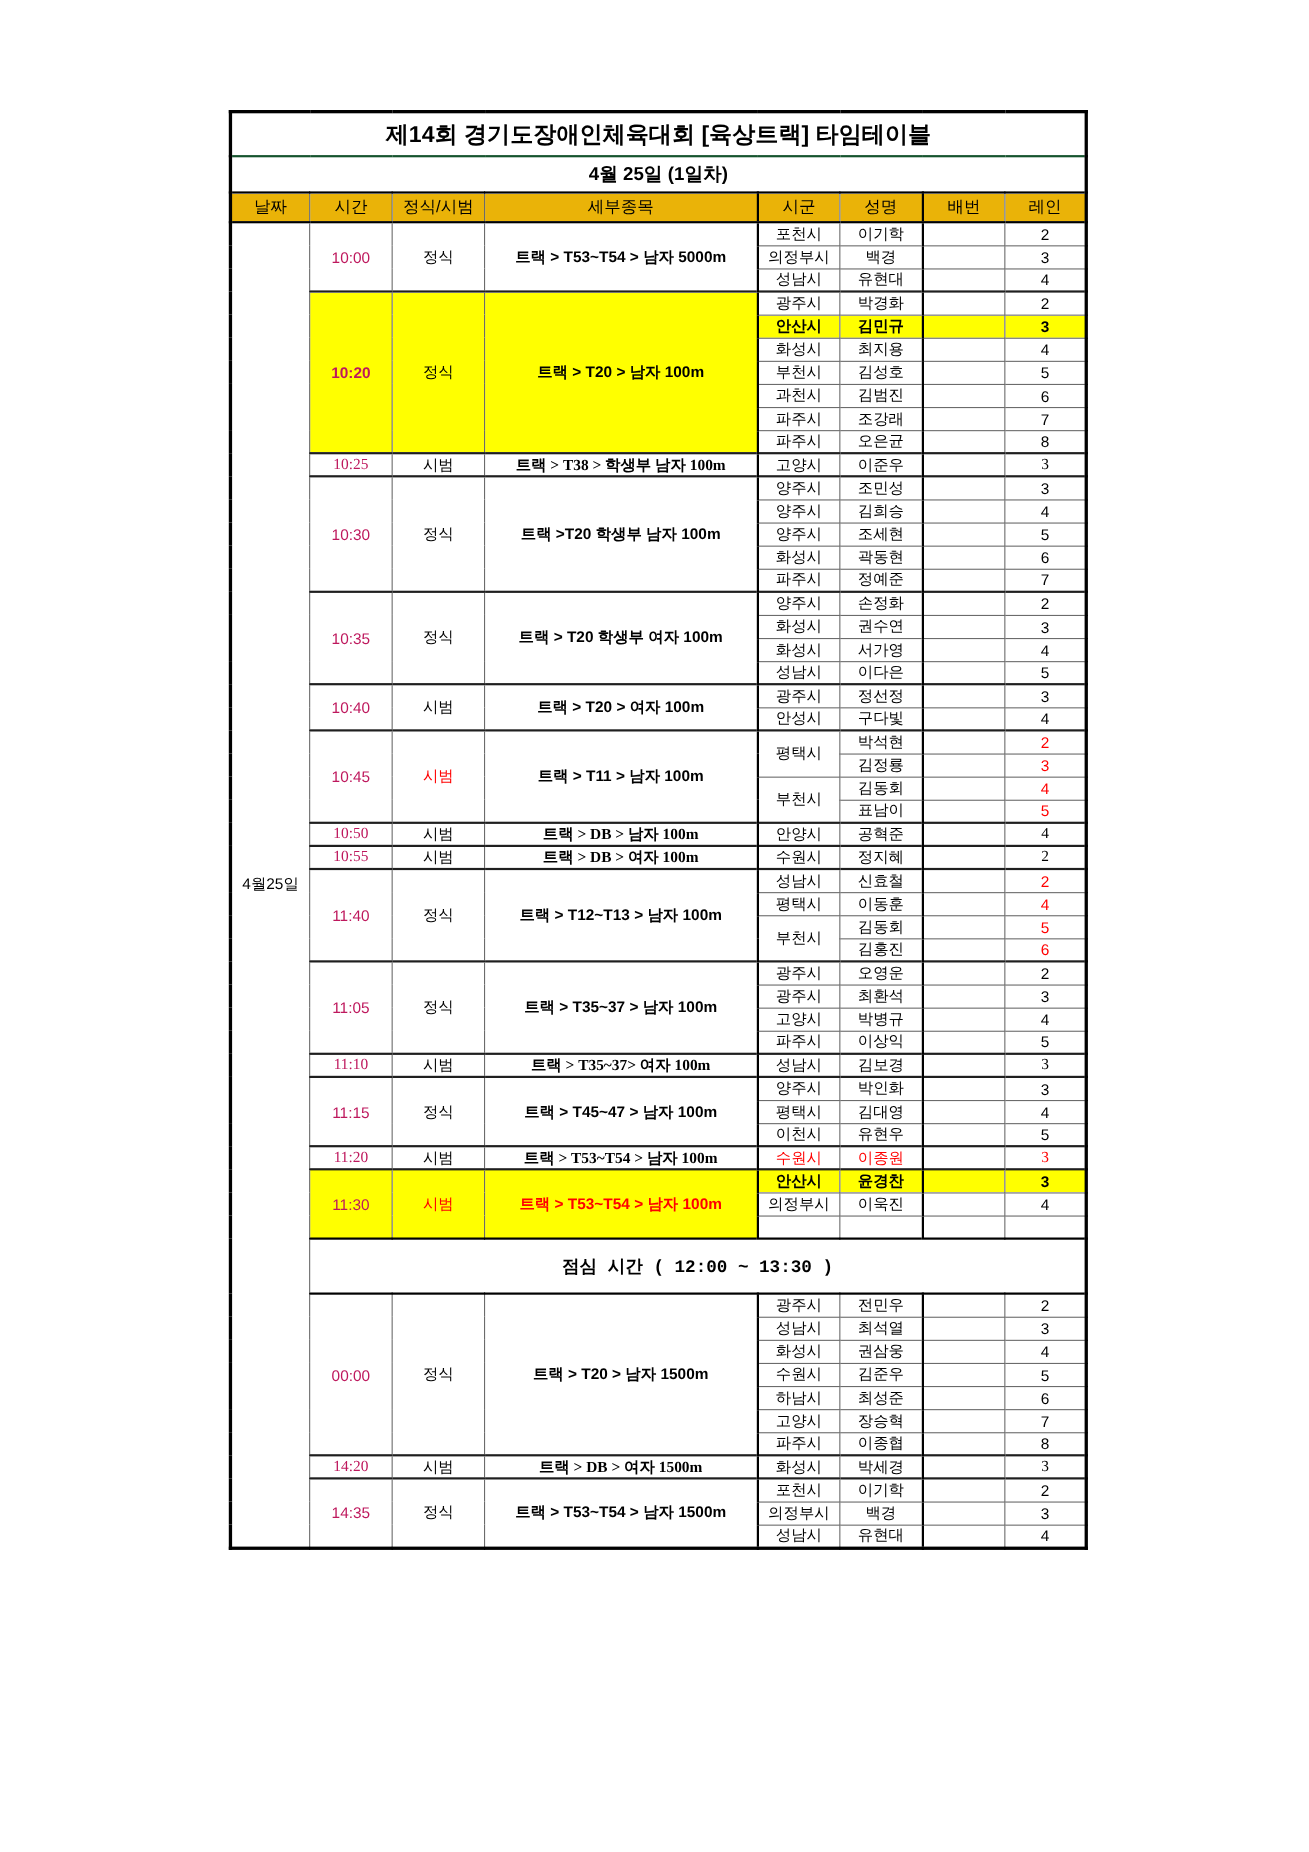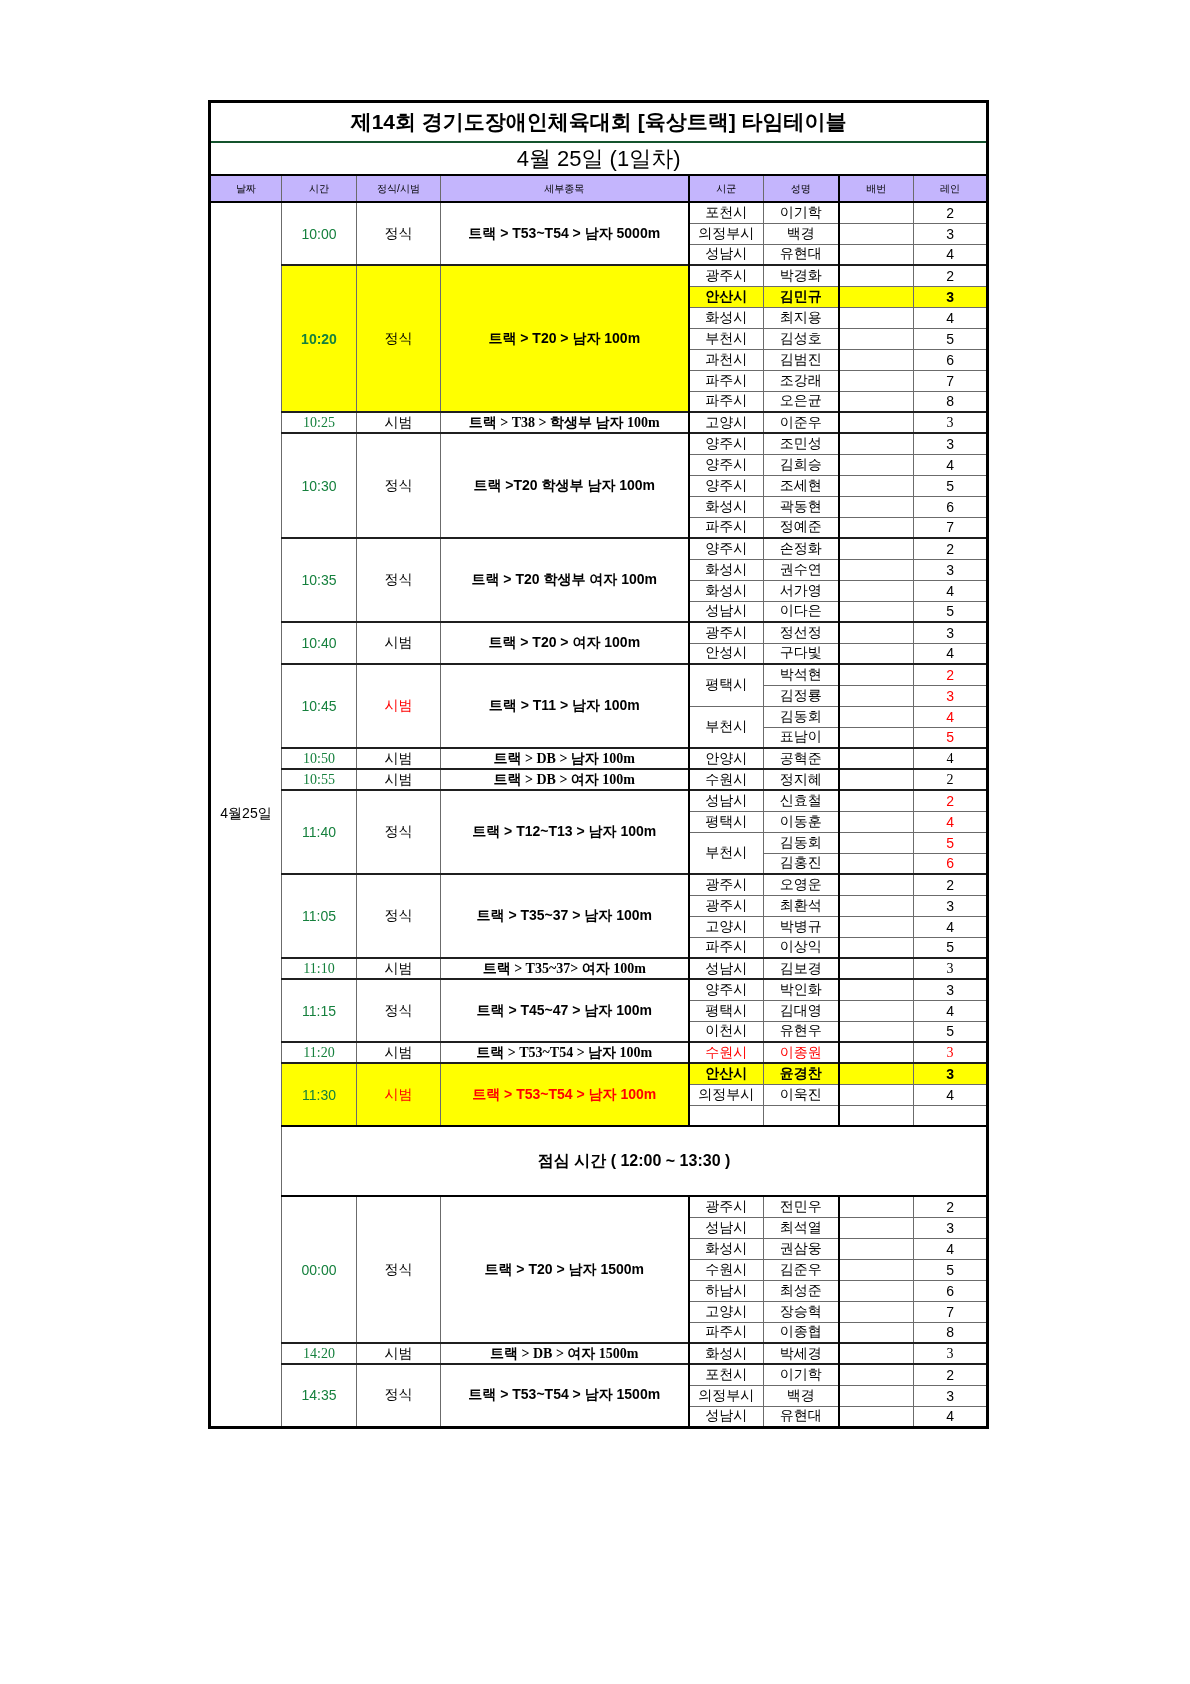--- a/index.html
+++ b/index.html
@@ -9,33 +9,33 @@
   }
   .sheet{position:absolute;left:208px;top:100px;}
   table{border-collapse:collapse;table-layout:fixed;width:778px;border:3px solid #000;}
   td,th{
     border:1px solid #6b6b6b;text-align:center;vertical-align:middle;
     font-size:14px;font-weight:normal;padding:0 2px;overflow:hidden;white-space:nowrap;
   }
   tr{height:21px;}
   tr.tall{height:21px;font-family:Liberation Serif, serif;}
   .title-cell{font-size:21px;font-weight:bold;height:38px;border-bottom:2px solid #14532d;}
-  .subtitle-cell{font-size:22px;height:31px;border-bottom:2px solid #000;}
-  .head-row th{height:25px;font-size:10px;border-bottom:2px solid #000;background:#c4b5fd;}
+  .subtitle-cell{font-size:17px;height:31px;border-bottom:2px solid #000;font-weight:bold;}
+  .head-row th{height:25px;font-size:15px;border-bottom:2px solid #000;background:#eab308;}
   .c-city{border-left:2px solid #000 !important;}
   .c-bib{border-left:2px solid #000 !important;}
   .block-start td{border-top:2px solid #1f1f1f;}
   td.date{font-size:14px;}
-  td.time{color:#15803d;}
+  td.time{color:#be185d;}
   td.time.tbold{font-weight:bold;}
   td.event{font-weight:bold;text-align:center;}
   .rd{color:#ff0000;}
   .yl{background:#ffff00;}
   .hl{background:#ffff00;font-weight:bold;}
-  tr.lunch-row{height:70px;}
+  tr.lunch-row{height:50px;font-family:Liberation Mono, monospace;}
   td.lunch-cell{font-weight:bold;font-size:16px;border-top:2px solid #000;border-bottom:2px solid #000;}
 </style>
 </head>
 <body>
 
 <div class="sheet">
   <table>
     <colgroup>
       <col style="width:72px">
         <col style="width:75px">

